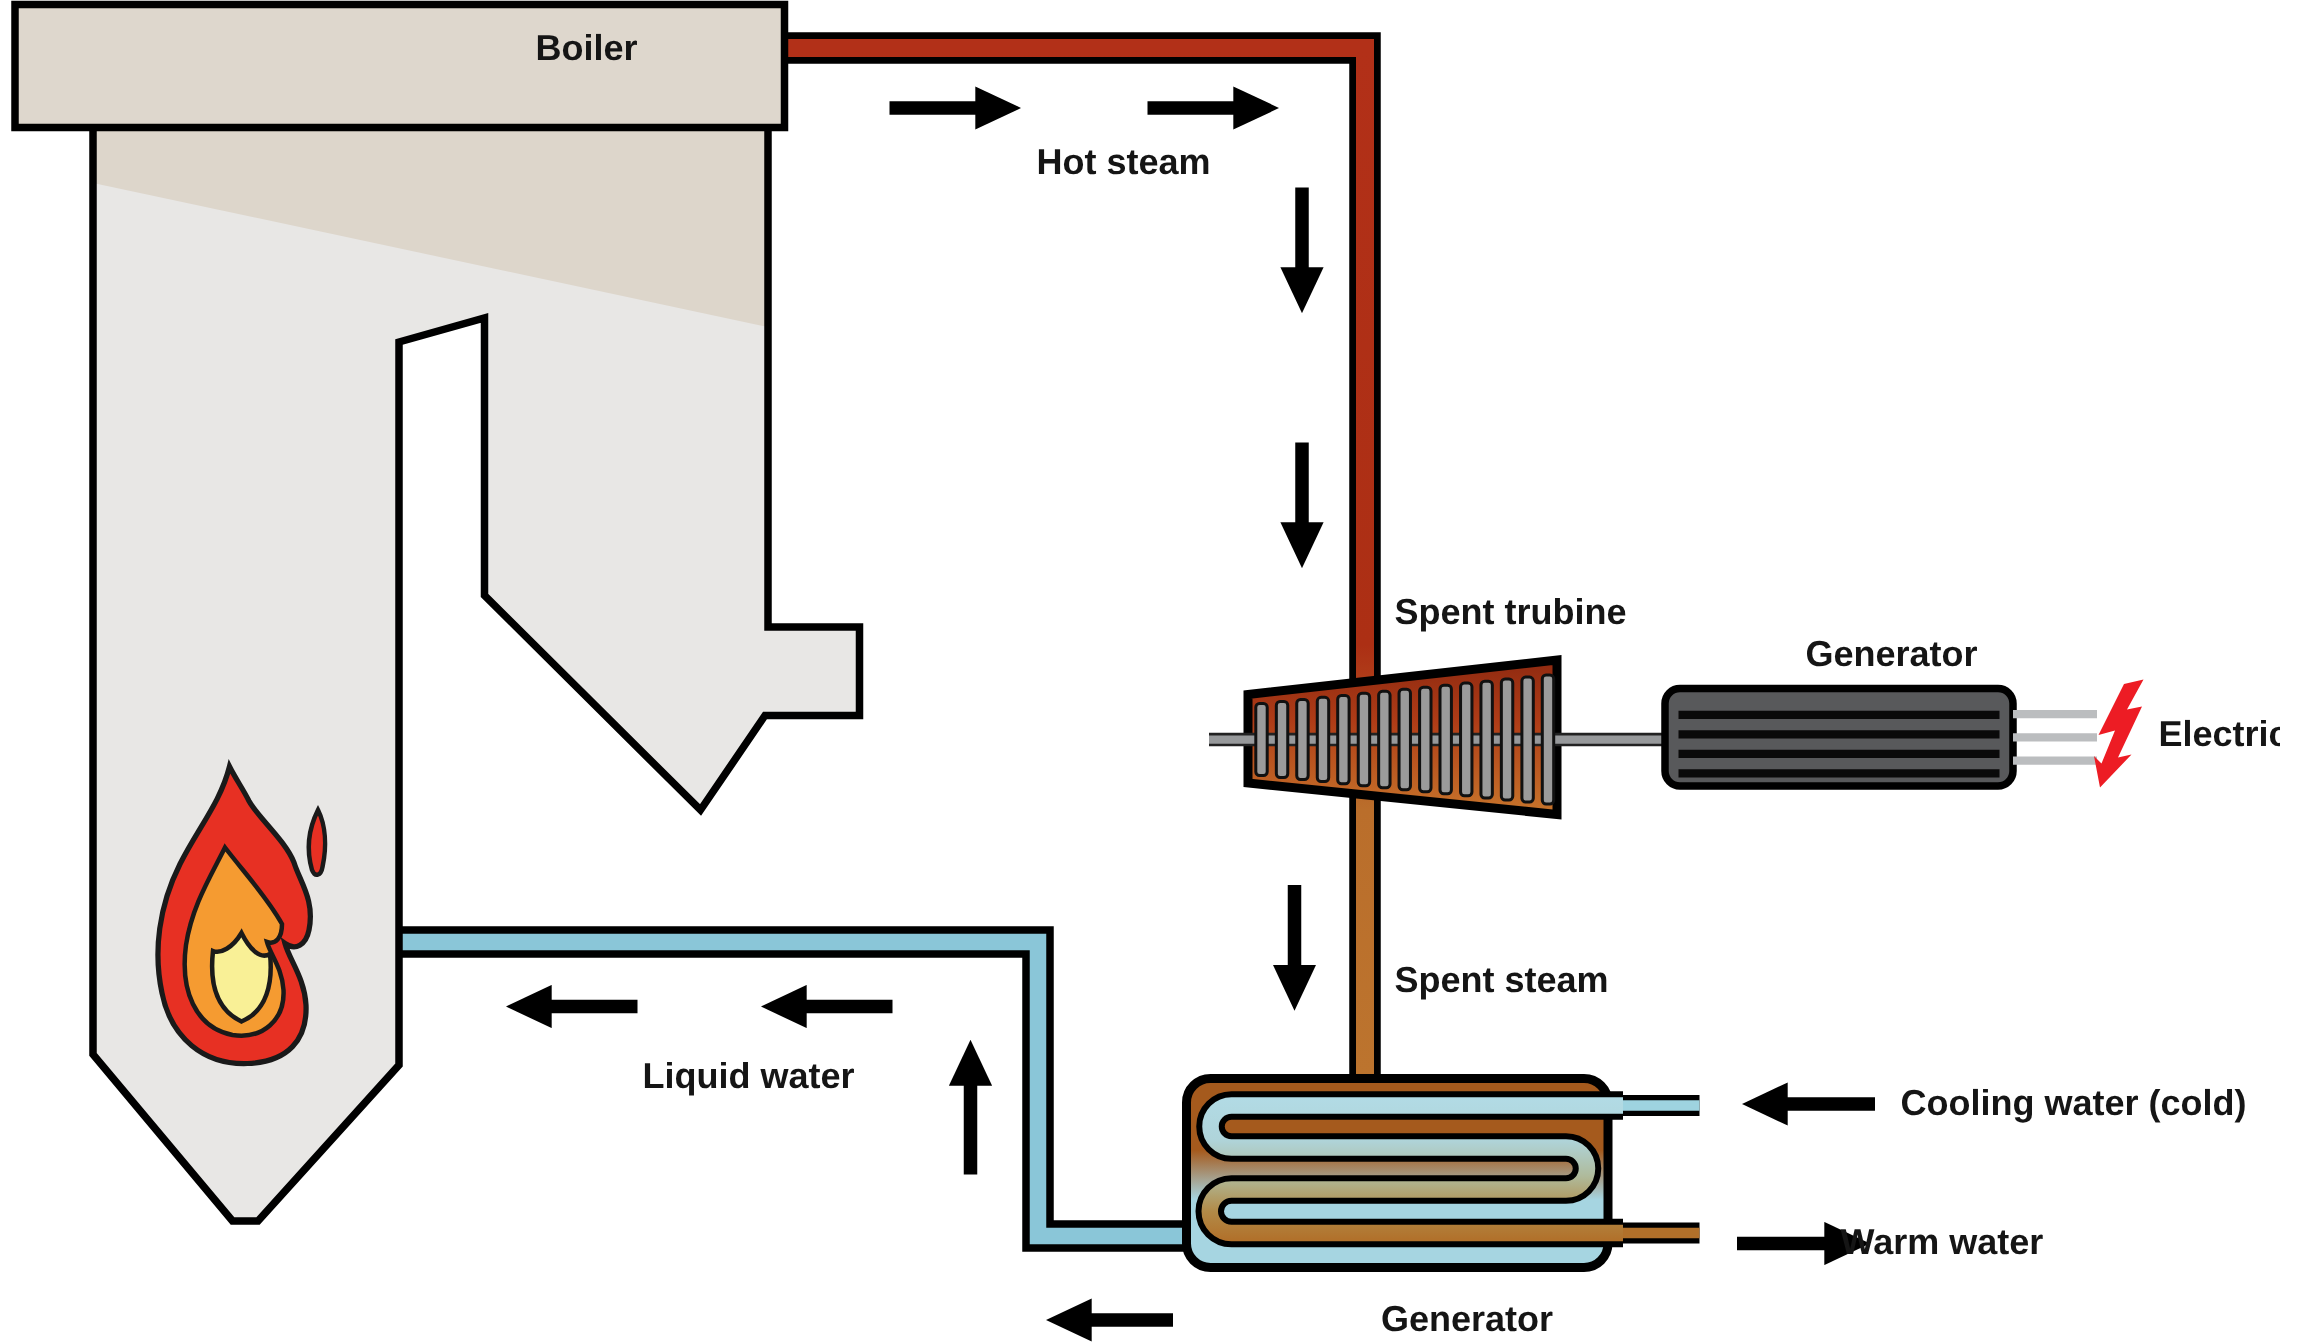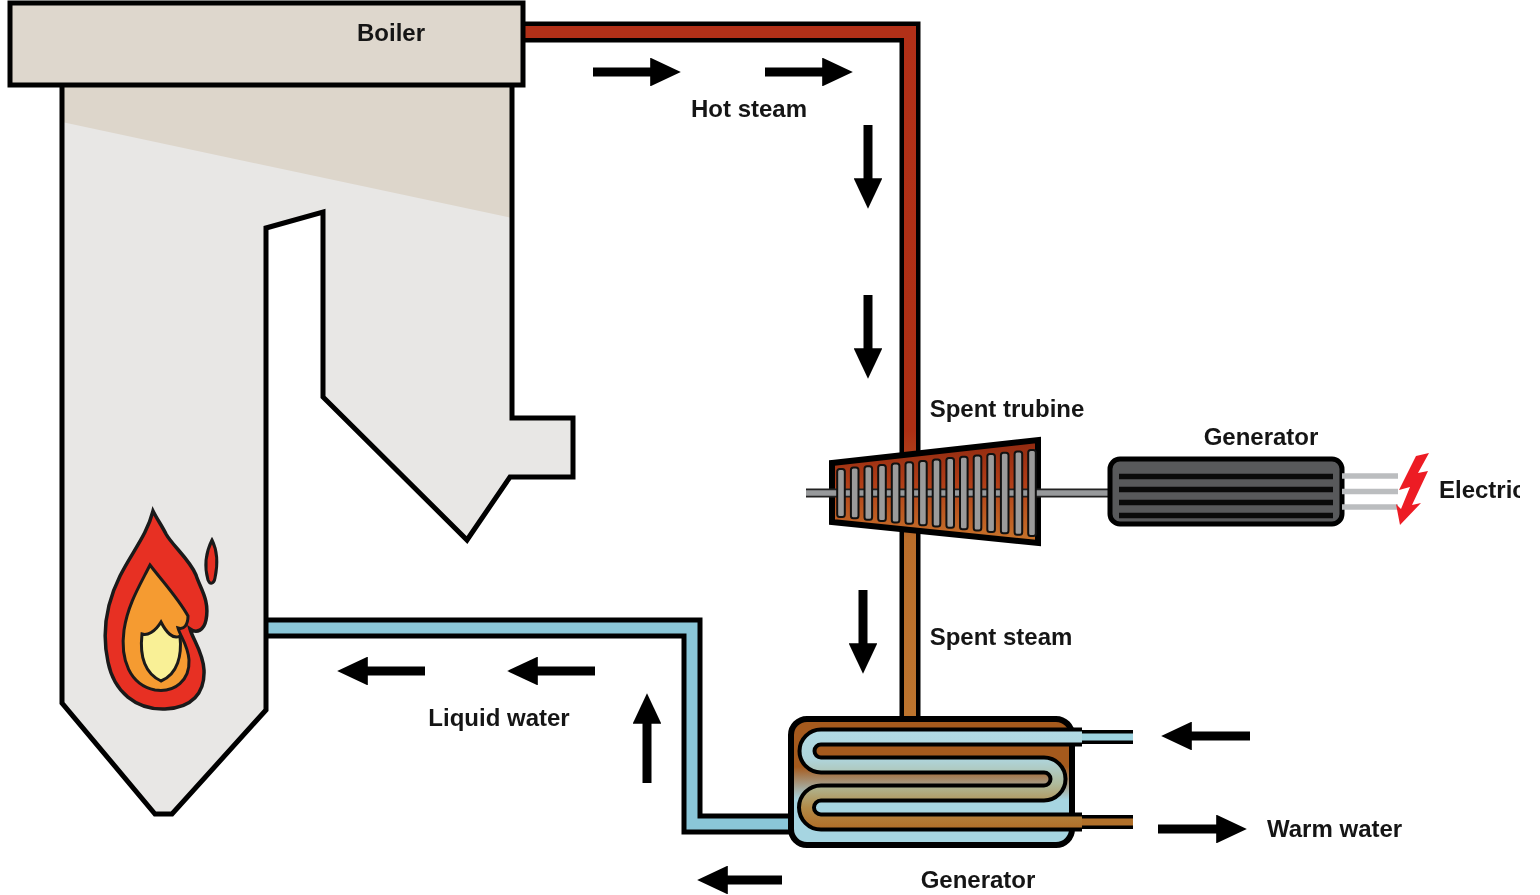--- a/index.html
+++ b/index.html
@@ -143,18 +143,19 @@
     <path d="M1250,736 H1190" marker-end="url(#ah)"></path>
     <path d="M1158,829 H1218" marker-end="url(#ah)"></path>
   </g>
 </svg>
 
 <div class="label centered" style="left:391px;top:20px">Boiler</div>
 <div class="label centered" style="left:749px;top:96px">Hot steam</div>
 <div class="label centered" style="left:1007px;top:396px">Spent trubine</div>
 <div class="label centered" style="left:1261px;top:424px">Generator</div>
 <div class="label" style="left:1439px;top:477px">Electricity</div>
-<div class="label centered" style="left:1001px;top:624px">Spent steam</div>
+<div class="label centered" style="left:1001px;top:641px">Spent steam</div>
 <div class="label centered" style="left:499px;top:705px">Liquid water</div>
-<div class="label" style="left:1267px;top:816px">Warm water</div>
+<div class="label" style="left:1267px;top:723px">Cooling water (cold)</div>
+<div class="label" style="left:1227px;top:816px">Warm water</div>
 <div class="label centered" style="left:978px;top:867px">Generator</div>
 
 </div>
 
 </body></html>

